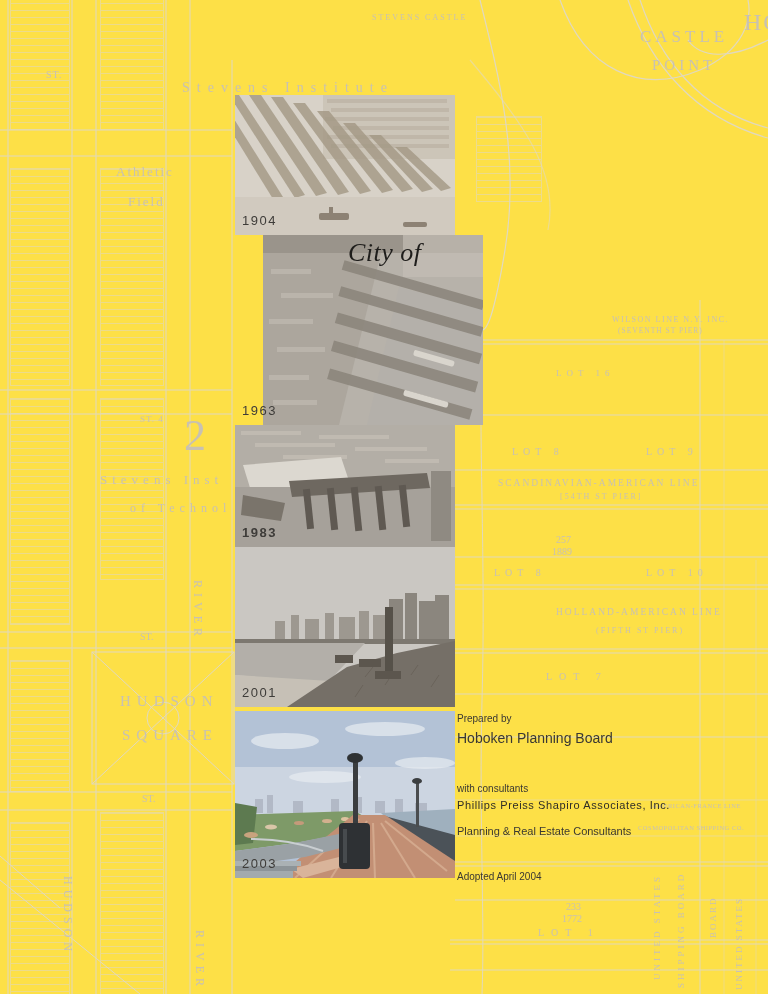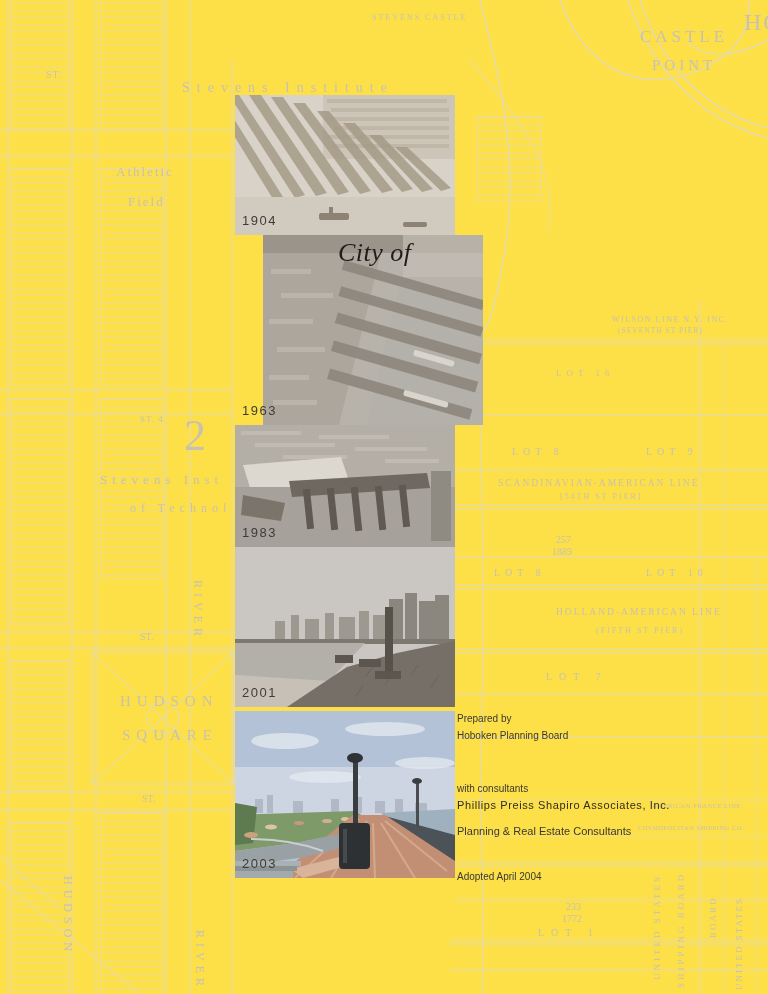--- a/index.html
+++ b/index.html
@@ -16,32 +16,32 @@
   svg.map text{font-family:"Liberation Serif",serif;fill:#c8c1b2;}
 
   
   .photo-strip{position:absolute;left:235px;top:95px;width:220px;}
   .photo{position:relative;width:220px;overflow:hidden;}
   .photo svg{display:block;}
   .year-label{position:absolute;left:7px;bottom:7px;font-size:13px;letter-spacing:1.5px;
               color:#3e3c39;font-family:"Liberation Sans",sans-serif;margin-top:23px;}
 
   
-  .title-prefix{position:absolute;left:338px;top:240px;font:italic 26px/1 "Liberation Serif",serif;
+  .title-prefix{position:absolute;left:348px;top:240px;font:italic 26px/1 "Liberation Serif",serif;
                 color:#1e1d1b;letter-spacing:.5px;}
   .title-name{position:absolute;left:396px;top:227px;font:78px/1 "Liberation Serif",serif;
               color:#1c1b19;letter-spacing:-2.5px;}
   .title-subtitle{position:absolute;left:397px;top:290px;font:26px/1 "Liberation Sans",sans-serif;
               color:#2a2927;letter-spacing:5.5px;word-spacing:12px;}
 
   
   .credits{position:absolute;left:457px;top:713px;width:280px;color:#3a3833;}
   .credits span{position:absolute;left:0;white-space:nowrap;display:block;}
   .c-prepared-label{top:0;font-size:10px;}
-  .c-prepared-by{top:17px;font-size:10px;}
+  .c-prepared-by{top:17px;font-size:14px;}
   .c-consult-label{top:70px;font-size:10px;}
   .c-consult-name{top:86px;font-size:11px;letter-spacing:.6px;color:#2e2c28;}
   .c-consult-role{top:112px;font-size:11px;}
   .c-adopted{top:158px;font-size:10px;}
 </style>
 </head>
 <body>
 
 <div class="page">
 
@@ -222,21 +222,21 @@
           <rect x="78" y="144" width="148" height="11"></rect>
         </g>
         <g fill="#d9d5cd">
           <rect x="150" y="120" width="42" height="6" rx="2" transform="rotate(16 170 123)"></rect>
           <rect x="140" y="160" width="46" height="6" rx="2" transform="rotate(16 160 163)"></rect>
         </g>
       </svg>
       <div class="year-label">1963</div>
     </div>
 
-    <div class="photo" style="height:122px;">
+    <div class="photo" style="height:122px;font-weight:bold;">
       <svg width="220" height="122" viewBox="0 0 220 122">
         <rect width="220" height="122" fill="#b3aea6"></rect>
         <g fill="#c4beb4" opacity=".8">
           <rect x="6" y="6" width="60" height="4"></rect>
             <rect x="84" y="10" width="70" height="4"></rect>
           <rect x="20" y="18" width="80" height="4"></rect>
             <rect x="120" y="22" width="72" height="4"></rect>
           <rect x="48" y="30" width="64" height="4"></rect>
             <rect x="150" y="34" width="54" height="4"></rect>
         </g>

